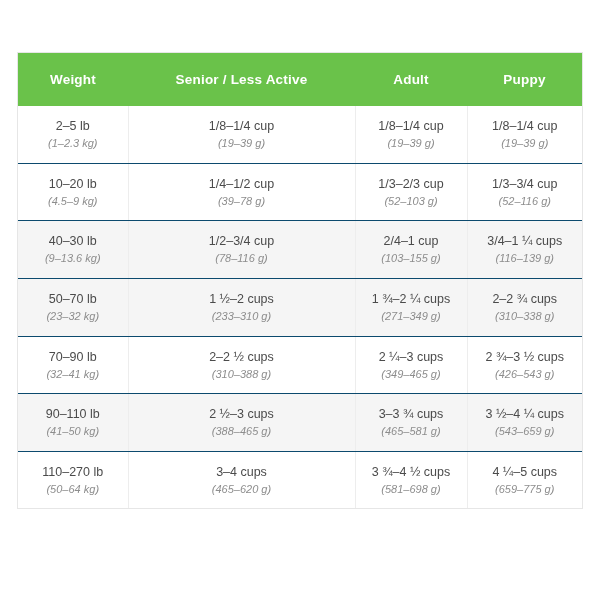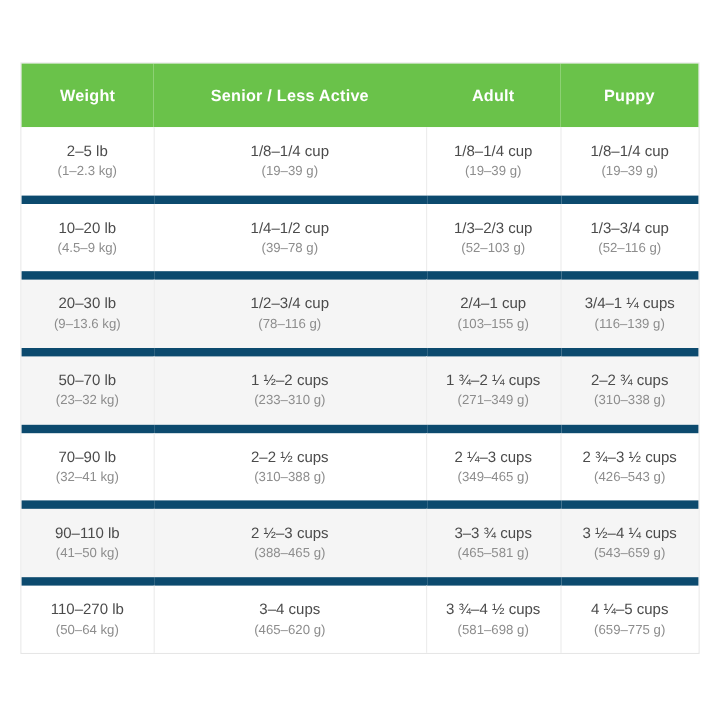--- a/index.html
+++ b/index.html
@@ -48,21 +48,21 @@
     letter-spacing: 0.2px;
     padding: 19px 6px 19px 6px;
     text-align: center;
     border: none;
     vertical-align: middle;
     margin-top: 32px;
   }
 
   tbody tr.data-row td {
     border-right: 1px solid #ededed;
-    border-bottom: 7px solid #0c4a6e;
+    border-bottom: 1px solid #0c4a6e;
     text-align: center;
     vertical-align: middle;
     padding: 11px 6px 11px 6px;
     height: 24px;
   }
   tbody tr.data-row td:last-child {
     border-right: none;
   }
   tbody tr.data-row:last-child td {
     border-bottom: none;
@@ -81,20 +81,21 @@
     color: #4b4b4b;
     line-height: 1.45;
     white-space: nowrap;
   }
   .cell-secondary {
     display: block;
     font-size: 11px;
     color: #8d8d8d;
     line-height: 1.5;
     white-space: nowrap;
+    font-style: italic;
   }
 </style>
 </head>
 <body>
 
 <div id="feeding-chart-wrapper">
   <table class="feeding-table">
     <colgroup>
       <col class="c-weight">
       <col class="c-senior">
@@ -145,21 +146,21 @@
           <span class="cell-secondary">(52–103 g)</span>
         </td>
         <td>
           <span class="cell-primary">1/3–3/4 cup</span>
           <span class="cell-secondary">(52–116 g)</span>
         </td>
       </tr>
 
       <tr class="data-row row-odd">
         <td>
-          <span class="cell-primary">20–30 lb</span>
+          <span class="cell-primary">40–30 lb</span>
           <span class="cell-secondary">(9–13.6 kg)</span>
         </td>
         <td>
           <span class="cell-primary">1/2–3/4 cup</span>
           <span class="cell-secondary">(78–116 g)</span>
         </td>
         <td>
           <span class="cell-primary">2/4–1 cup</span>
           <span class="cell-secondary">(103–155 g)</span>
         </td>

